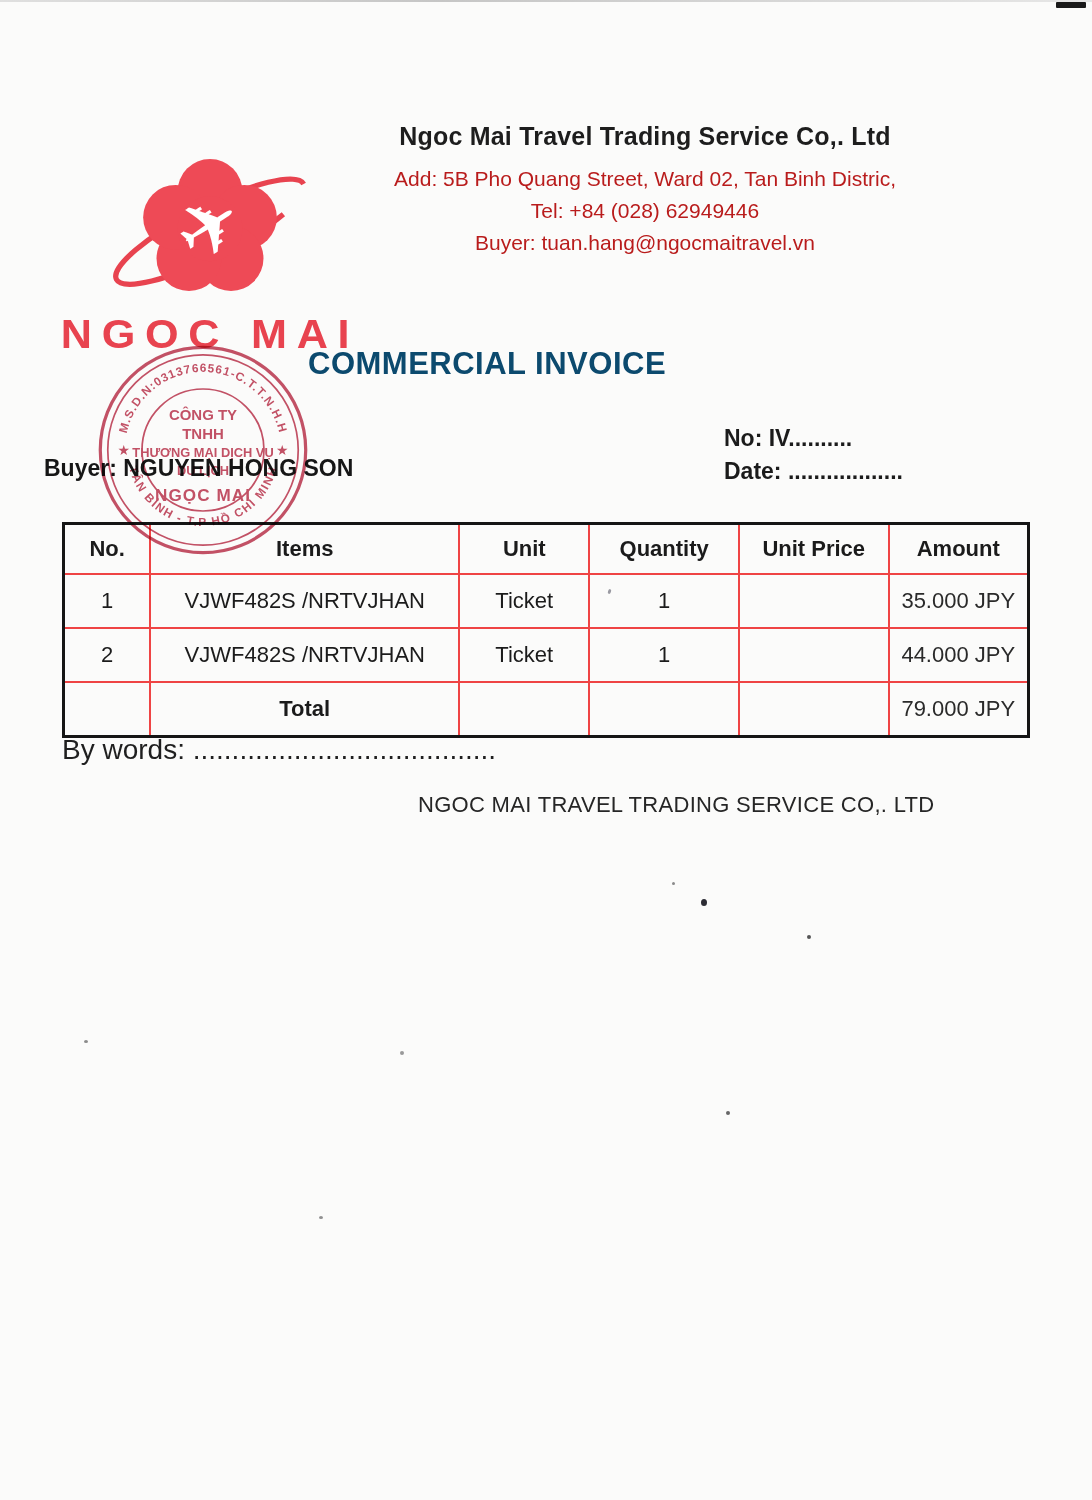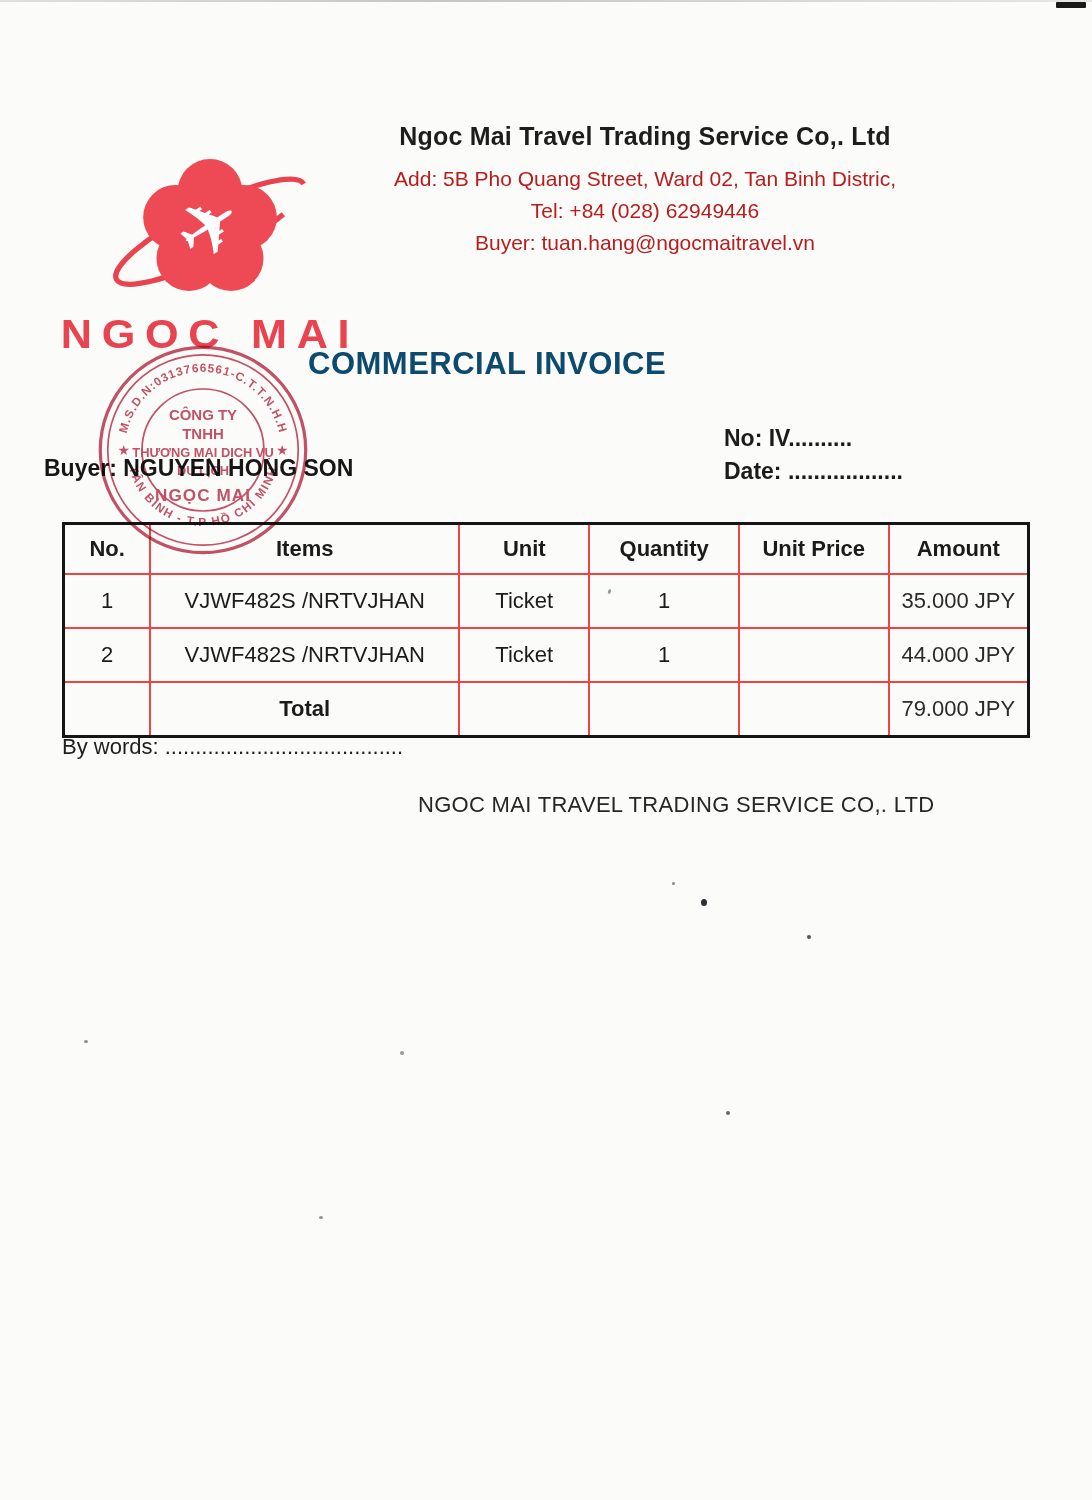--- a/index.html
+++ b/index.html
@@ -55,21 +55,21 @@
   table.inv{border:3px solid #151515;}
   table.inv th{font-weight:bold;height:48px;text-align:center;}
   table.inv td{height:52px;text-align:center;}
   td.item-left{text-align:left;padding-left:8px;}
   td.qty{text-align:right;padding-right:32px;}
   td.amount{text-align:left;padding-left:5px;font-weight:normal;color:#2a2a2a;margin-left:28px;}
   td.total-label{font-weight:bold;}
   col.c-no{width:9%;}col.c-items{width:32%;}col.c-unit{width:13.5%;}
   col.c-qty{width:15.5%;}col.c-price{width:15.5%;}col.c-amt{width:14.5%;}
 
-  .bywords-line{position:absolute;left:62px;top:734px;font-size:22px;color:#1f1f1f;}
+  .bywords-line{position:absolute;left:62px;top:734px;font-size:28px;color:#1f1f1f;}
 
   .footer-company{position:absolute;left:418px;top:792px;font-size:22px;color:#262626;letter-spacing:.3px;}
 
   
   .speck{position:absolute;border-radius:50%;}
   .s1{left:701px;top:899px;width:6px;height:7px;background:#2c2c34;}
   .s2{left:672px;top:882px;width:3px;height:3px;background:#8a8a8a;}
   .s3{left:807px;top:935px;width:4px;height:4px;background:#555;}
   .s4{left:84px;top:1040px;width:4px;height:3px;background:#8b8b8b;}
   .s5{left:400px;top:1051px;width:4px;height:4px;background:#999;}

